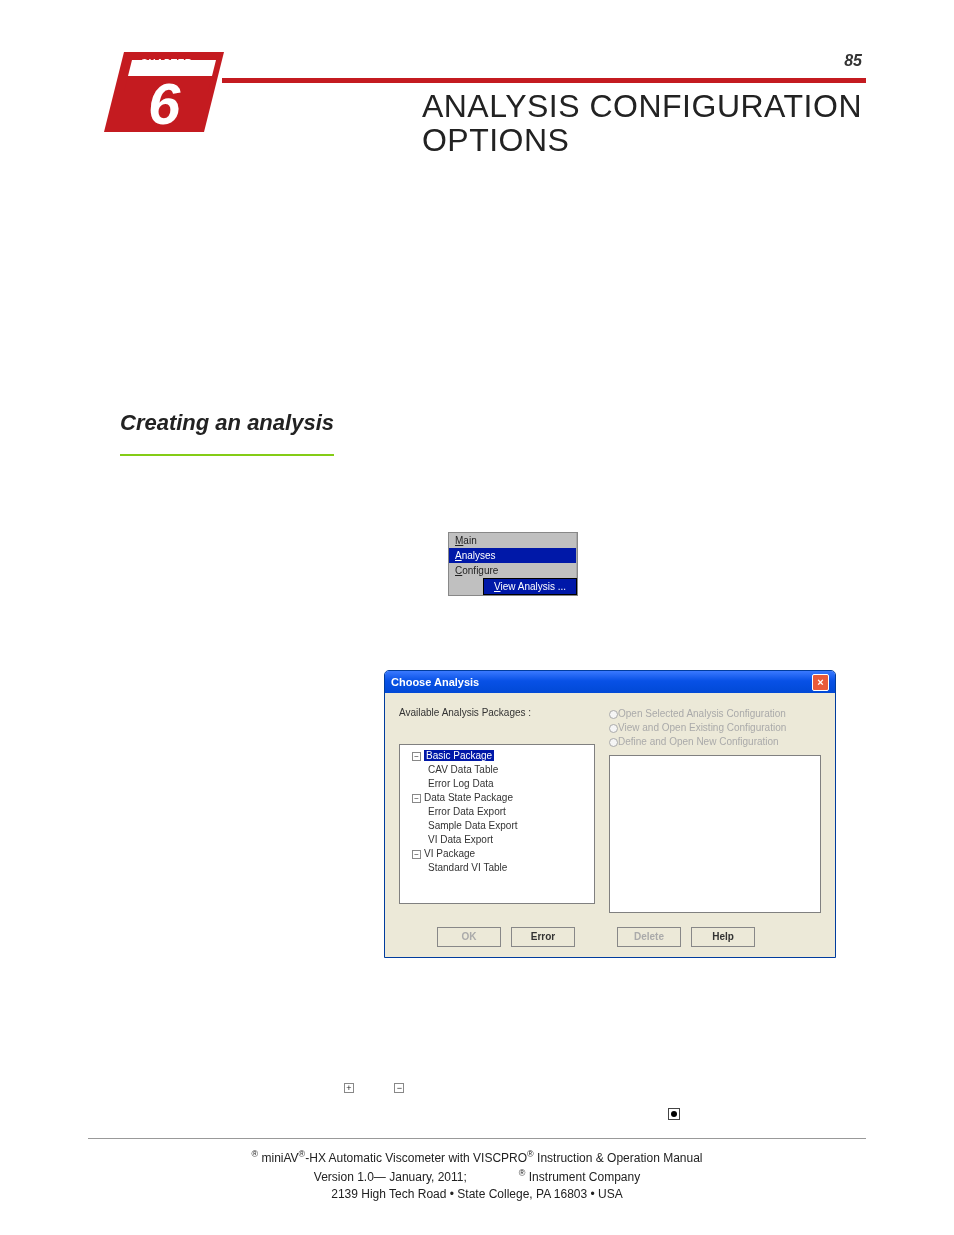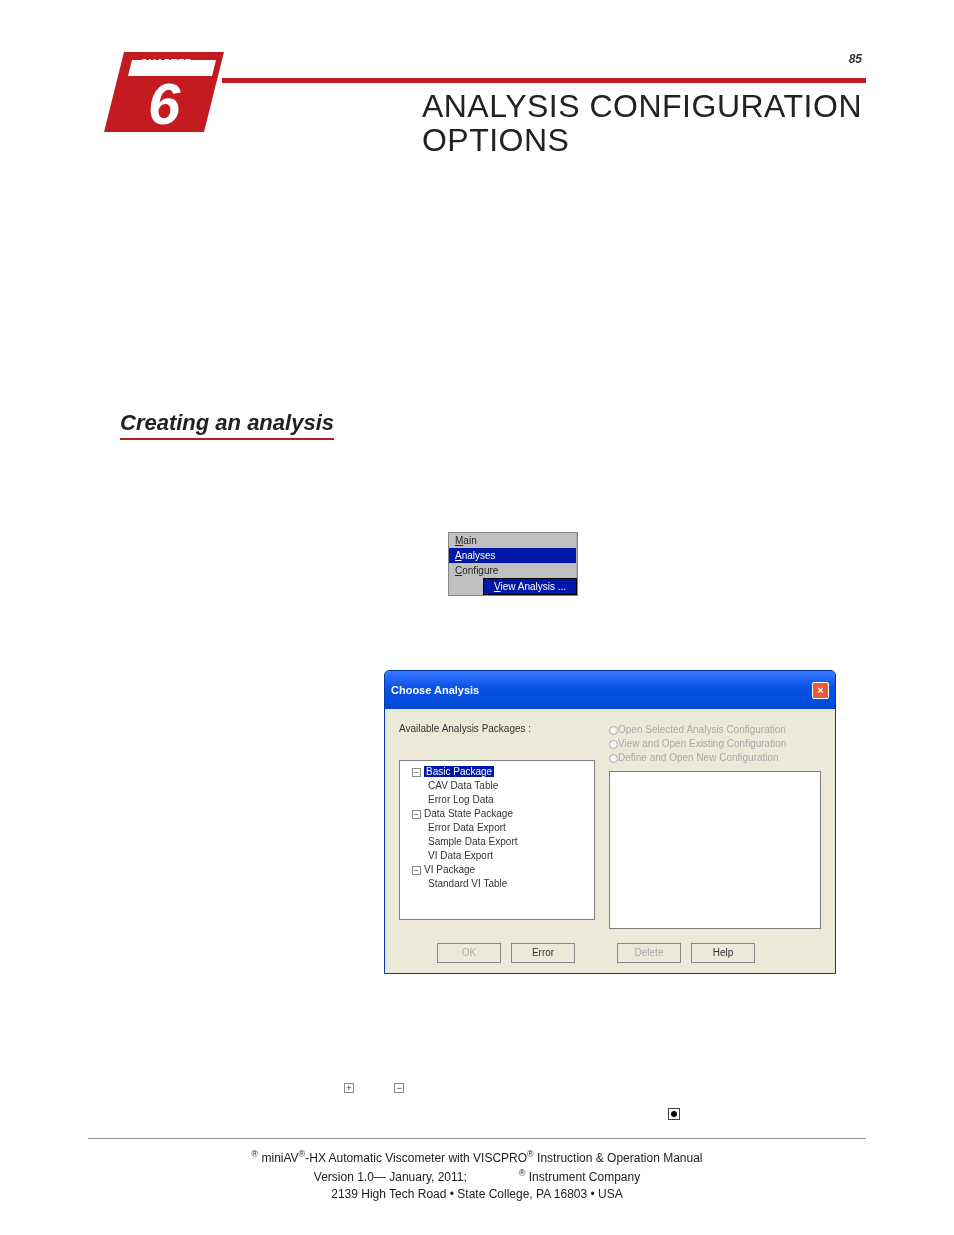--- a/index.html
+++ b/index.html
@@ -15,21 +15,21 @@
     padding: 48px 88px 0 88px;
     position: relative;
     height: 100%;
   }
   .page-number {
     position: absolute;
     top: 52px;
     right: 92px;
     font-style: italic;
     font-weight: bold;
-    font-size: 12px;
+    font-size: 16px;
     color: #333;
   }
   .chapter-logo {
     position: absolute;
     top: 48px;
     left: 104px;
     width: 130px;
     height: 88px;
   }
   .chapter-logo svg { display: block; }
@@ -63,22 +63,22 @@
     line-height: 1.05;
     color: #222;
   }
   .section-heading {
     position: absolute;
     top: 410px;
     left: 120px;
     font-size: 22px;
     font-style: italic;
     font-weight: bold;
-    border-bottom: 2px solid #b91c1c;
-    padding-bottom: 2px;
+    border-bottom: 2px solid #84cc16;
+    padding-bottom: 18px;
   }
 
   
   .menubar {
     position: absolute;
     top: 532px;
     left: 448px;
     background: #c0c0c0;
     border: 1px solid #888;
     font-family: Tahoma, sans-serif;
@@ -120,21 +120,21 @@
     left: 384px;
     width: 452px;
     background: #ece9d8;
     border: 1px solid #003c9e;
     border-radius: 5px 5px 0 0;
     overflow: hidden;
     font-family: Tahoma, sans-serif;
     font-size: 10px;
   }
   .dialog-titlebar {
-    height: 38px;
+    height: 22px;
     background: linear-gradient(to bottom, #3a79ff 0%, #0851e6 45%, #0149d6 100%);
     color: #fff;
     font-weight: bold;
     padding: 3px 6px;
     display: flex;
     justify-content: space-between;
     align-items: center;
     font-size: 11px;
   }
   .dialog-close {
@@ -209,20 +209,21 @@
   .right-listbox {
     margin-top: 6px;
     height: 158px;
     border: 1px solid #808080;
     background: #fff;
   }
   .dialog-buttons {
     display: flex;
     gap: 10px;
     margin-top: 14px;
+    font-weight: bold;
   }
   .btn {
     width: 64px;
     height: 20px;
     border: 1px solid #888;
     background: #ece9d8;
     font-size: 10px;
     text-align: center;
     line-height: 18px;
     color: #333;

